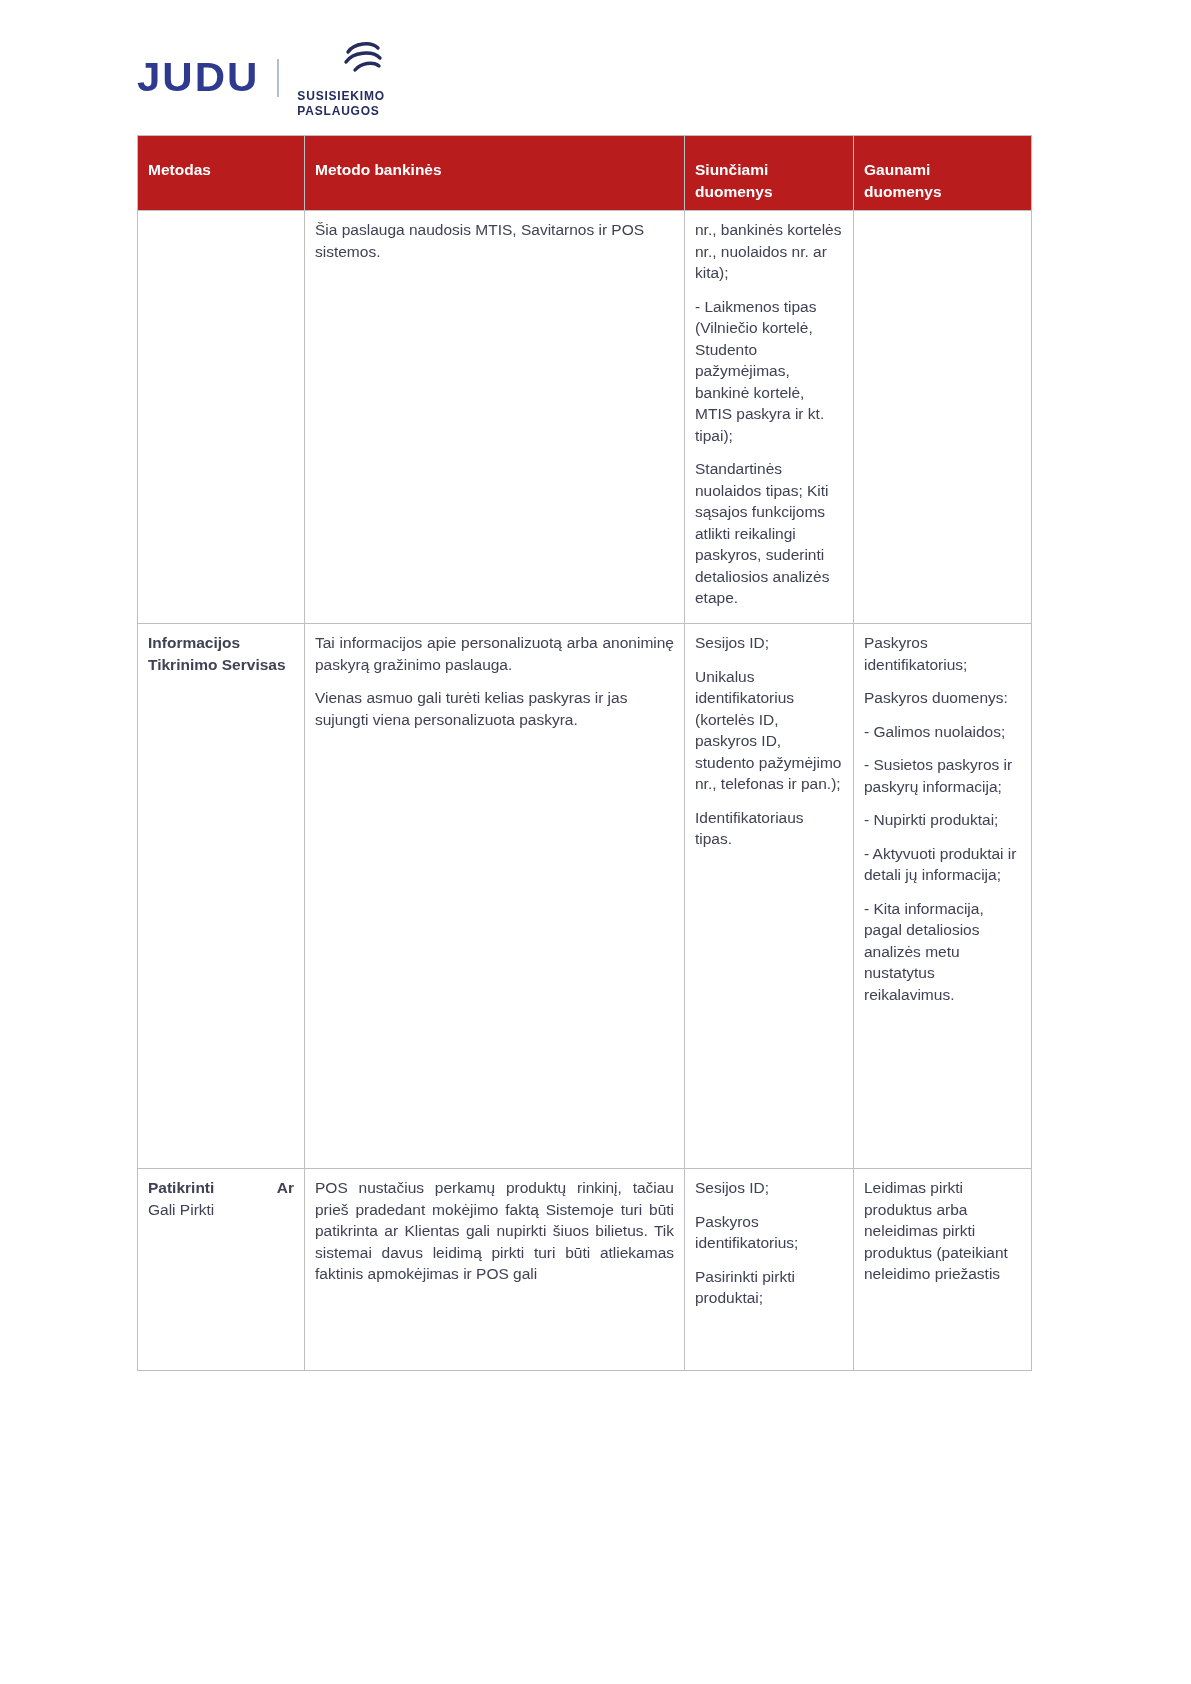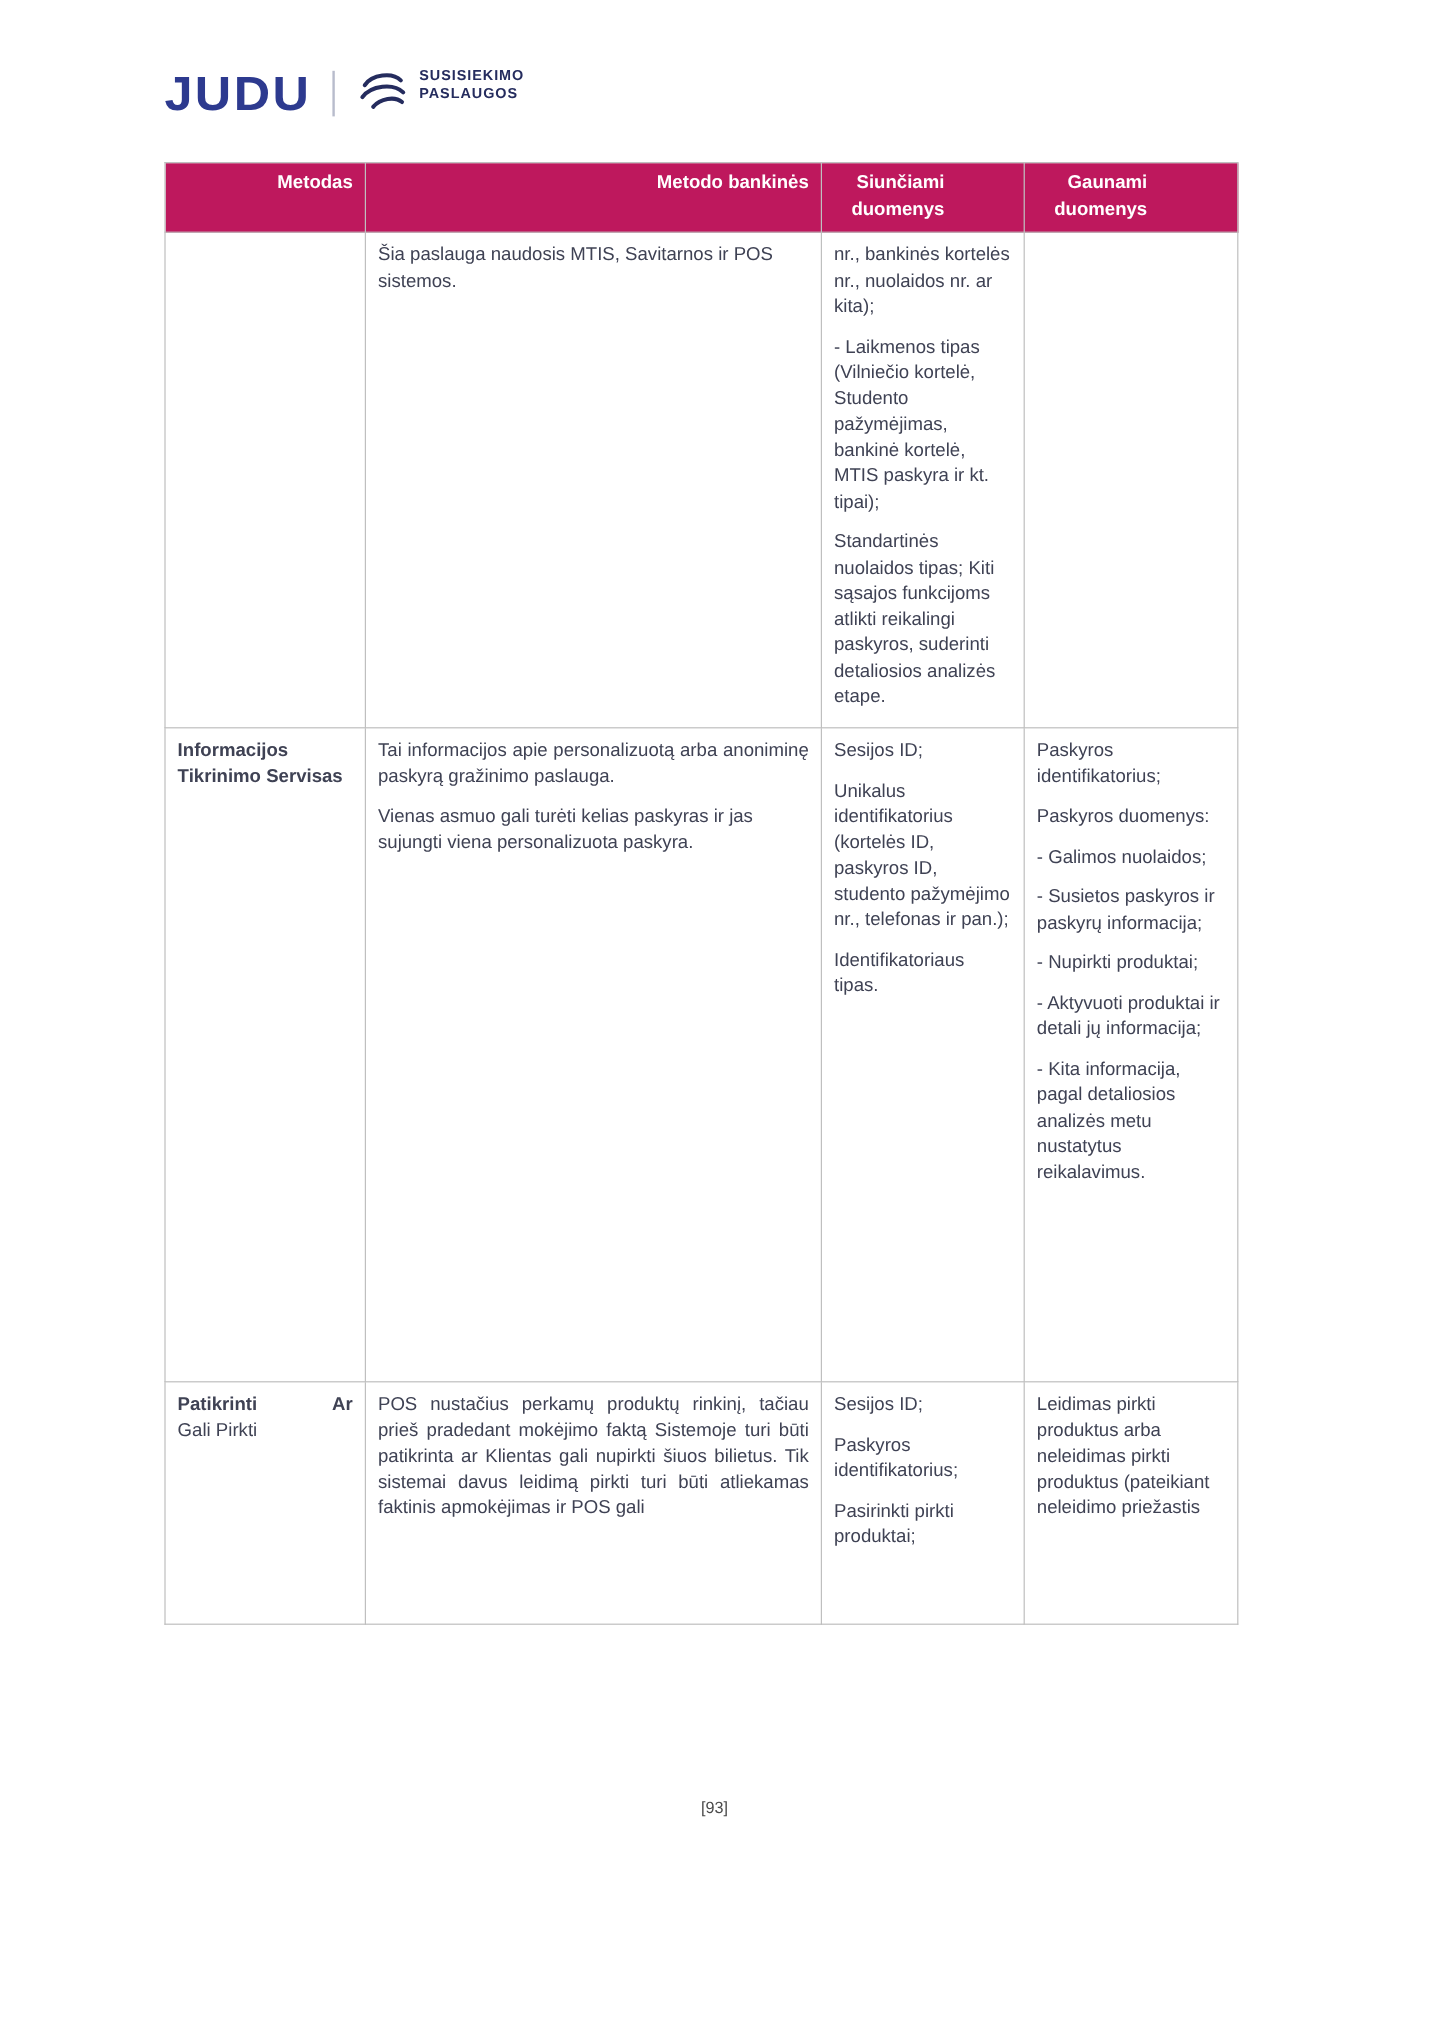--- a/index.html
+++ b/index.html
@@ -35,22 +35,23 @@
     line-height: 1;
     transform: scaleY(0.95);
   }
   .logo-divider {
     width: 2px;
     height: 38px;
     background: #b8bccc;
   }
   .partner-logo {
     display: flex;
-    align-items: flex-start;
+    align-items: flex-end;
     gap: 8px;
+    flex-direction: column;
   }
   .partner-text {
     display: flex;
     flex-direction: column;
     justify-content: center;
     color: #252c5e;
     font-weight: 700;
     font-size: 12px;
     letter-spacing: 0.8px;
     line-height: 1.25;
@@ -66,26 +67,26 @@
     table-layout: fixed;
     font-size: 15.5px;
     line-height: 21.5px;
   }
   .doc-table th, .doc-table td {
     border: 1px solid #bfbfbf;
     vertical-align: top;
     padding: 8px 10px;
   }
   .doc-table thead th {
-    background: #be185d;
+    background: #b91c1c;
     color: #ffffff;
     font-weight: 700;
-    text-align: right;
+    text-align: left;
     height: 52px;
-    padding-top: 6px;
+    padding-top: 23px;
   }
   .doc-table thead th .hdr-narrow { display: block; width: 92px; }
   .cell p { margin: 0 0 12px 0; }
   .cell p:last-child { margin-bottom: 0; }
   .cell-metodas { font-weight: 700; }
   .justify { text-align: justify; }
   .split-line {
     display: flex;
     justify-content: space-between;
     font-weight: 700;
@@ -202,15 +203,14 @@
           <p>Pasirinkti pirkti produktai;</p>
         </td>
         <td class="cell">
           <p>Leidimas pirkti produktus arba neleidimas pirkti produktus (pateikiant neleidimo priežastis</p>
         </td>
       </tr>
 
     </tbody>
   </table>
 
-  <div class="footer">[93]</div>
 
 </div>
 
 </body></html>

